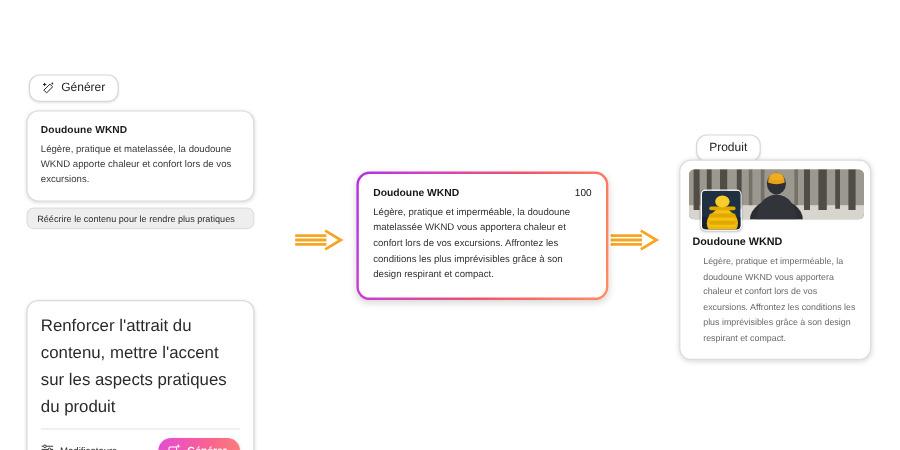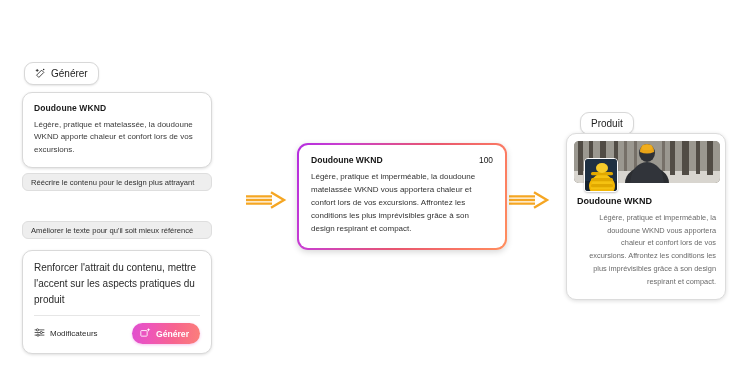--- a/index.html
+++ b/index.html
@@ -69,21 +69,21 @@
     position: absolute; left: 22px; top: 250px;
     width: 190px;
     background: #ffffff;
     border: 1px solid #d9d9d9;
     border-radius: 10px;
     box-shadow: 0 1px 3px rgba(0,0,0,.13);
     padding: 9px 11px 9px 11px;
     z-index: 5;
   }
   #composer-text {
-    font-size: 10px; line-height: 1.6; color: #2a2a2a;
+    font-size: 14px; line-height: 1.6; color: #2a2a2a;
     min-height: 24px;
   }
   #composer-divider {
     height: 1px; background: #e6e6e6; margin: 7px 0 0 0;
   }
   #composer-footer {
     display: flex; align-items: center; justify-content: space-between;
     margin-top: 7px;
   }
   #modifiers-btn {
@@ -156,21 +156,21 @@
     border-radius: 4px; overflow: hidden;
     border: 1.5px solid #ffffff;
     box-shadow: 0 1px 2px rgba(0,0,0,.25);
   }
   #product-title {
     font-size: 9px; font-weight: bold; color: #141414;
     margin: 13px 0 6px 3px;
   }
   #product-body {
     font-size: 7.4px; line-height: 1.72; color: #6a6a6a;
-    margin-left: 12px; margin-right: 2px; text-align: right;
+    margin-left: 12px; margin-right: 2px;
   }
 </style>
 </head>
 <body>
 
 <div id="stage">
 
   <div class="tab-chip" id="generate-tab">
     <span class="wand-icon">
       <svg viewBox="0 0 16 16" width="11" height="11">
@@ -181,24 +181,21 @@
     </span>
     <span>Générer</span>
   </div>
 
   <div id="prompt-card">
     <div class="card-title">Doudoune WKND</div>
     <div class="card-body">Légère, pratique et matelassée, la doudoune WKND apporte chaleur et confort lors de vos excursions.</div>
   </div>
 
   <div class="suggestion-chip" id="chip-0">
-    <span>Réécrire le contenu pour le design plus attrayant</span>
-  </div>
-  <div class="suggestion-chip" id="chip-2">
-    <span>Améliorer le texte pour qu'il soit mieux référencé</span>
+    <span>Réécrire le contenu pour le rendre plus pratiques</span>
   </div>
 
   <div id="composer-card">
     <div id="composer-text">Renforcer l'attrait du contenu, mettre l'accent sur les aspects pratiques du produit</div>
     <div id="composer-divider"></div>
     <div id="composer-footer">
       <button id="modifiers-btn">
         <span>
           <svg viewBox="0 0 16 16" width="11" height="11">
             <path d="M1.5 4.2 H14.5 M1.5 8 H14.5 M1.5 11.8 H14.5" stroke="#2b2b2b" stroke-width="1.1" stroke-linecap="round"></path>

